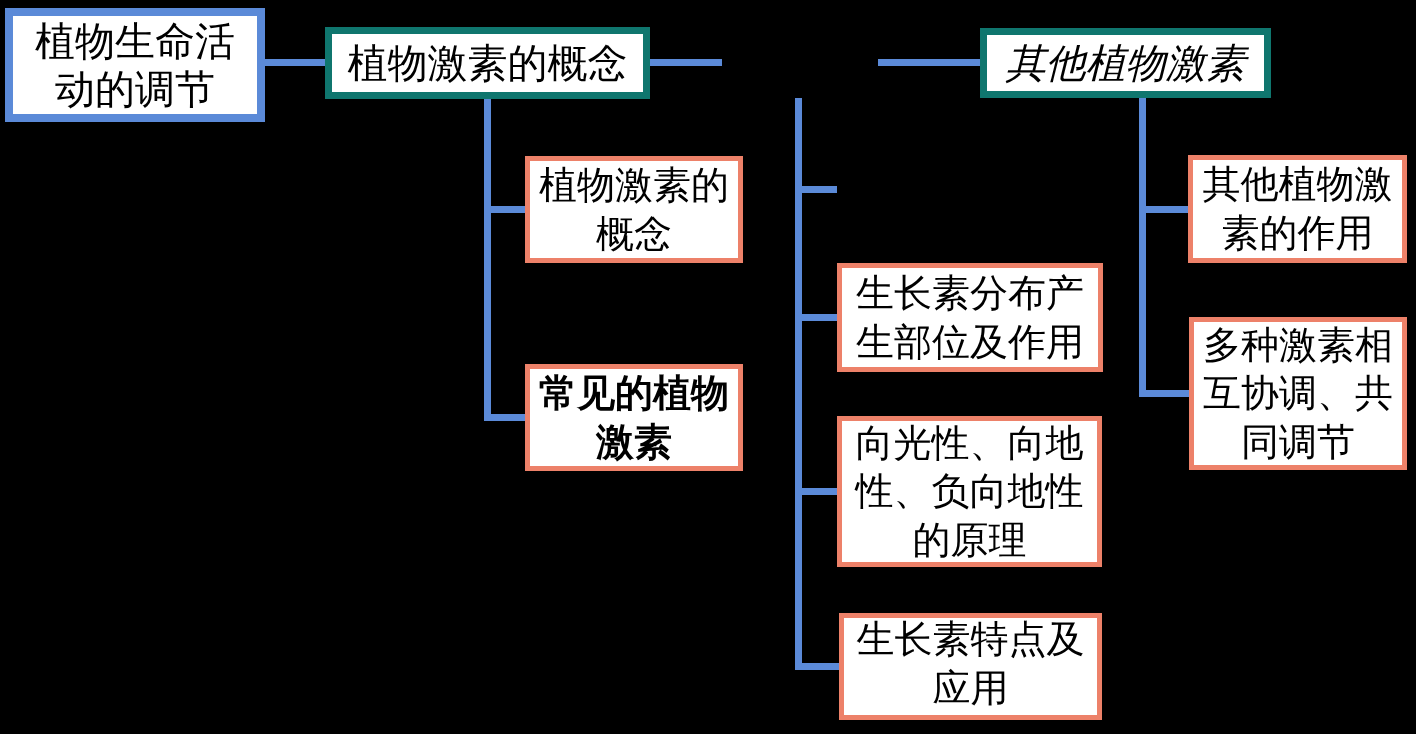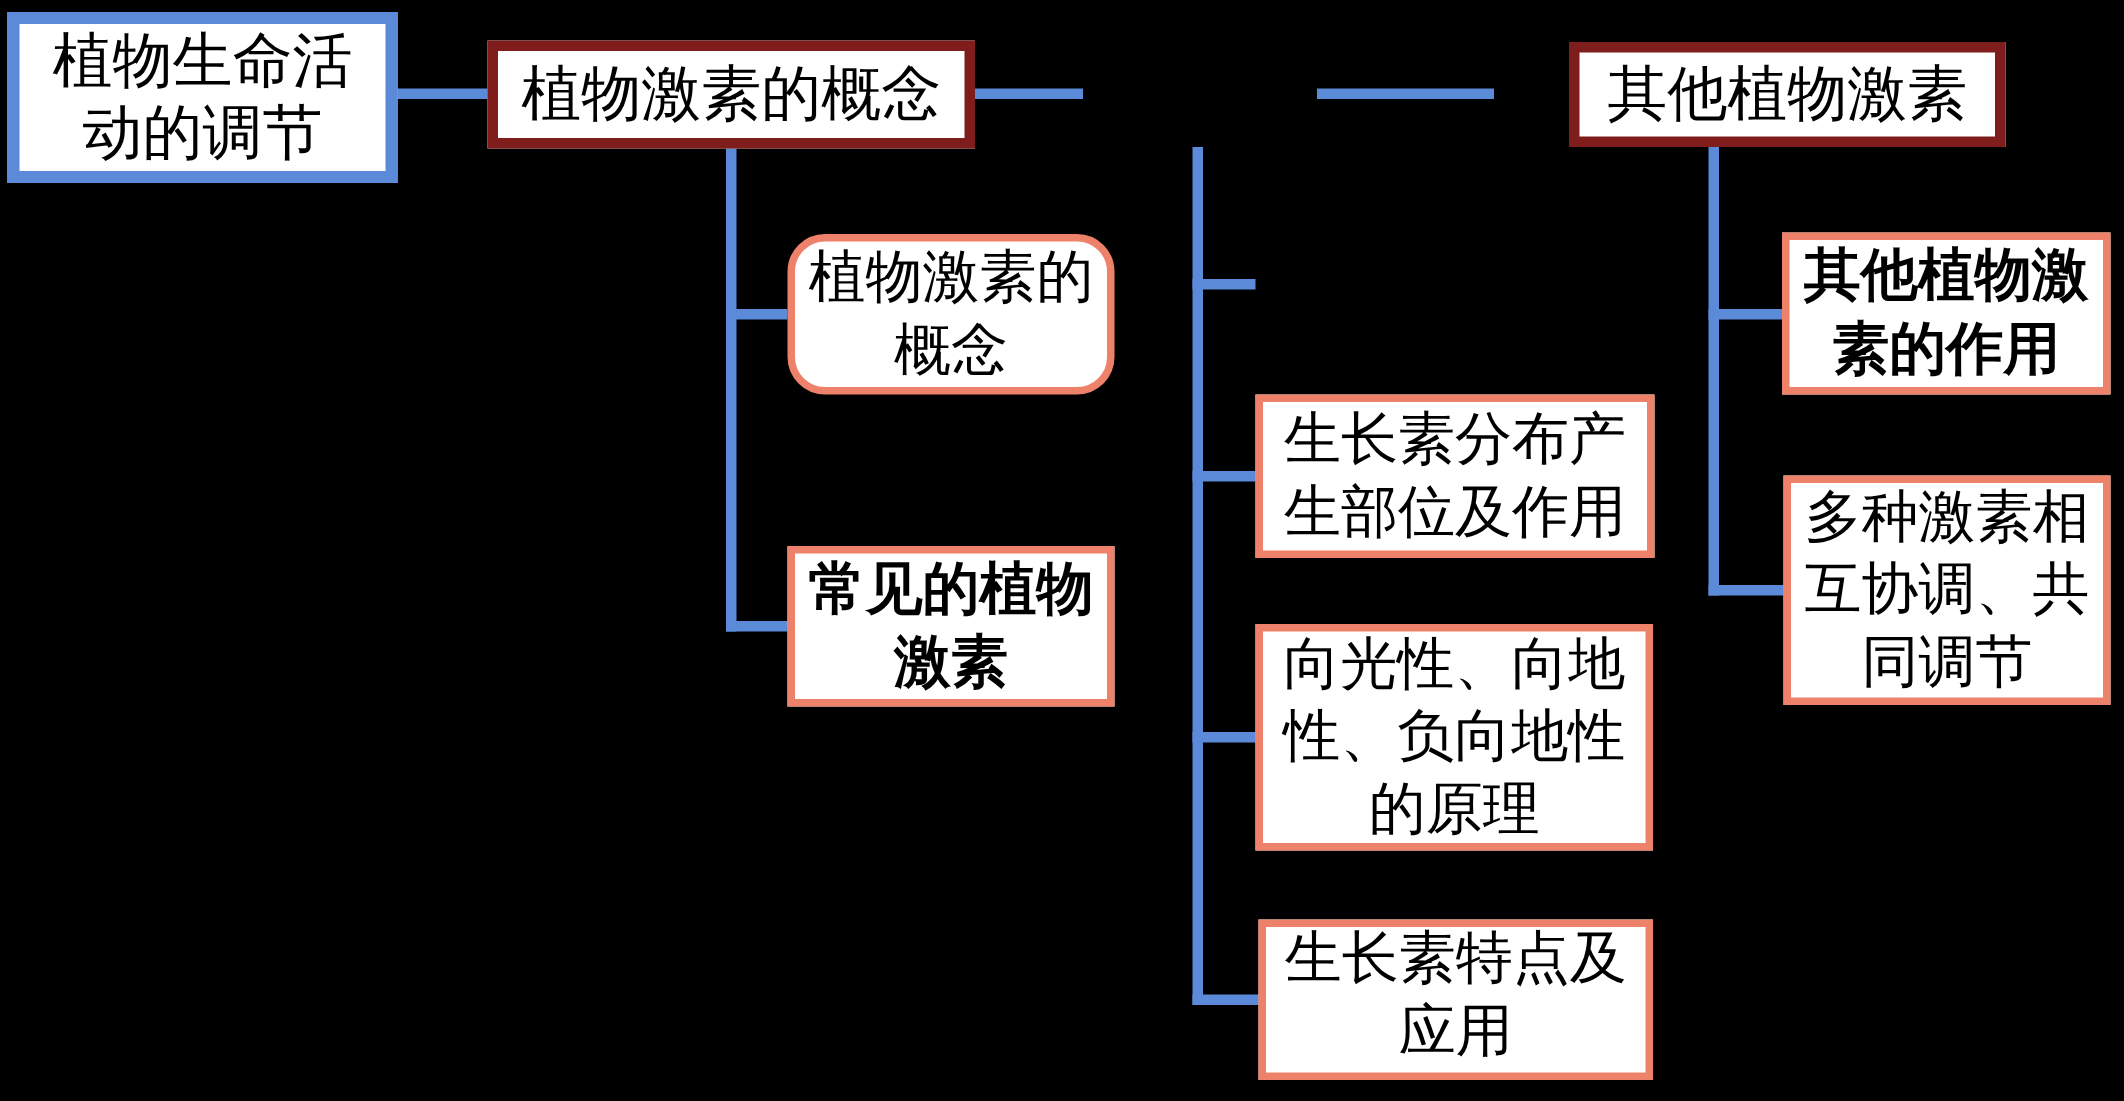--- a/index.html
+++ b/index.html
@@ -17,21 +17,21 @@
     background: #FFFFFF;
     color: #000000;
     display: flex;
     align-items: center;
     justify-content: center;
     text-align: center;
     white-space: pre-line;
     font-weight: 500;
   }
   .lvl0 { border: 8px solid #5B8AD8; font-size: 40px; line-height: 1.2; }
-  .lvl1 { border: 7px solid #7f1d1d; font-size: 40px; line-height: 1.2; }
+  .lvl1 { border: 7px solid #0f766e; font-size: 40px; line-height: 1.2; }
   .leaf { border: 5px solid #ED8169; font-size: 38px; line-height: 1.28; }
   .conn {
     position: absolute;
     background: #5B8AD8;
   }
 </style>
 </head>
 <body>
 
 <div id="canvas">
@@ -53,39 +53,39 @@
   <div class="conn" style="left:1139px; top:98px; width:7px; height:299px;"></div>
   <div class="conn" style="left:1139px; top:206px; width:49px; height:7px;"></div>
   <div class="conn" style="left:1139px; top:390px; width:50px; height:7px;"></div>
 
   <div class="node lvl0" style="left:5px; top:8px; width:260px; height:114px;">植物生命活
 动的调节</div>
 
   <div class="node lvl1" style="left:325px; top:27px; width:325px; height:72px;">植物激素的概念</div>
 
 
-  <div class="node lvl1" style="left:1046px; top:28px; width:291px; height:70px;">其他植物激素</div>
+  <div class="node lvl1" style="left:980px; top:28px; width:291px; height:70px;font-style:italic;">其他植物激素</div>
 
-  <div class="node leaf" style="left:525px; top:156px; width:218px; height:107px;border-radius:25px;">植物激素的
+  <div class="node leaf" style="left:525px; top:156px; width:218px; height:107px;">植物激素的
 概念</div>
 
   <div class="node leaf" style="left:525px; top:364px; width:218px; height:107px;font-weight:bold;">常见的植物
 激素</div>
 
 
   <div class="node leaf" style="left:837px; top:263px; width:266px; height:109px;">生长素分布产
 生部位及作用</div>
 
   <div class="node leaf" style="left:837px; top:416px; width:265px; height:151px;">向光性、向地
 性、负向地性
 的原理</div>
 
   <div class="node leaf" style="left:839px; top:613px; width:263px; height:107px;font-family:Liberation Mono, monospace;">生长素特点及
 应用</div>
 
-  <div class="node leaf" style="left:1188px; top:155px; width:219px; height:108px;font-weight:bold;">其他植物激
+  <div class="node leaf" style="left:1188px; top:155px; width:219px; height:108px;">其他植物激
 素的作用</div>
 
   <div class="node leaf" style="left:1189px; top:317px; width:218px; height:153px;">多种激素相
 互协调、共
 同调节</div>
 
 </div>
 
 </body></html>

